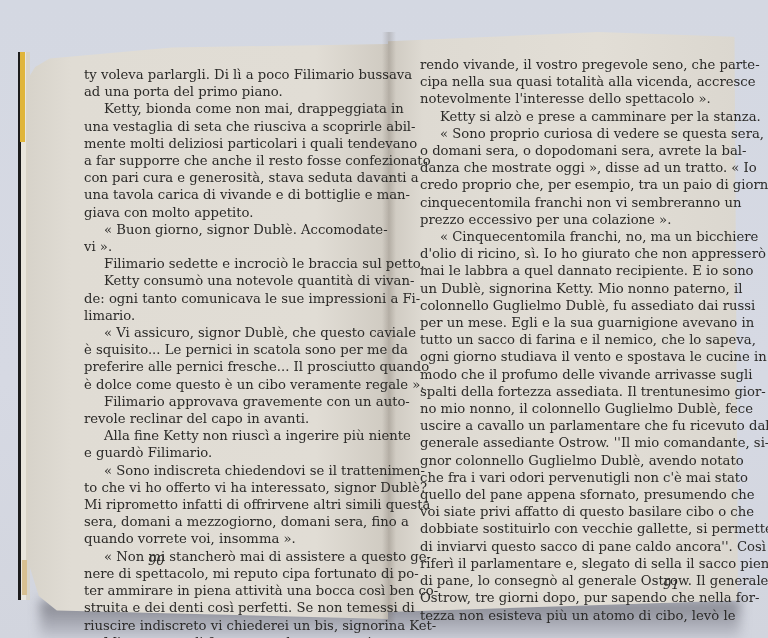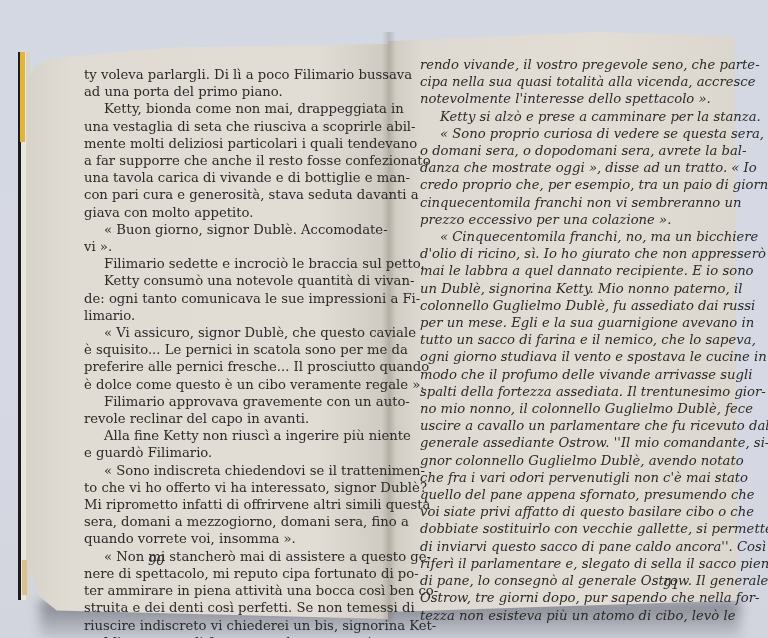--- a/index.html
+++ b/index.html
@@ -38,21 +38,21 @@
       left: 388px; top: 32px; width: 350px; height: 580px;
       background: linear-gradient(90deg, #cdc8bf 0%, #dedad2 10%, #e2ded6 60%, #dbd7cf 100%);
       clip-path: polygon(0% 1.6%, 60% 0%, 99% 0.8%, 100% 98%, 0% 100%);
     }
     .text-block {
       position: absolute; color: #2b2a28;
       font-size: 13.2px; line-height: 17.2px;
       text-align: justify;
     }
     .text-block.left { left: 84px; top: 66px; width: 272px; }
-    .text-block.right { left: 420px; top: 56px; width: 278px; font-style: italic; }
+    .text-block.right { left: 420px; top: 56px; width: 278px; }
     .line { display: block; white-space: nowrap; text-align-last: justify; }
     .line.short { text-align-last: left; }
     .line.indent { padding-left: 20px; }
     .pagenum {
       position: absolute; font-style: italic; font-size: 13px; color: #2b2a28;
     }
     .pagenum.left { left: 106px; top: 553px; margin-left: 42px; }
     .pagenum.right { left: 663px; top: 533px; margin-top: 44px; }
     .gutter {
       position: absolute; left: 382px; top: 32px; width: 14px; height: 590px;
@@ -71,22 +71,22 @@
 <div class="page right"></div>
 <div class="gutter"></div>
 
 <div class="text-block left" id="left-text">
     <span class="line">ty voleva parlargli. Di lì a poco Filimario bussava</span>
     <span class="line short">ad una porta del primo piano.</span>
     <span class="line indent">Ketty, bionda come non mai, drappeggiata in</span>
     <span class="line">una vestaglia di seta che riusciva a scoprirle abil-</span>
     <span class="line">mente molti deliziosi particolari i quali tendevano</span>
     <span class="line">a far supporre che anche il resto fosse confezionato</span>
+    <span class="line">con pari cura e generosità, stava seduta davanti a</span>
     <span class="line">una tavola carica di vivande e di bottiglie e man-</span>
-    <span class="line">con pari cura e generosità, stava seduta davanti a</span>
     <span class="line short">giava con molto appetito.</span>
     <span class="line indent">« Buon giorno, signor Dublè. Accomodate-</span>
     <span class="line short">vi ».</span>
     <span class="line indent">Filimario sedette e incrociò le braccia sul petto.</span>
     <span class="line indent">Ketty consumò una notevole quantità di vivan-</span>
     <span class="line">de: ogni tanto comunicava le sue impressioni a Fi-</span>
     <span class="line short">limario.</span>
     <span class="line indent">« Vi assicuro, signor Dublè, che questo caviale</span>
     <span class="line">è squisito... Le pernici in scatola sono per me da</span>
     <span class="line">preferire alle pernici fresche... Il prosciutto quando</span>

